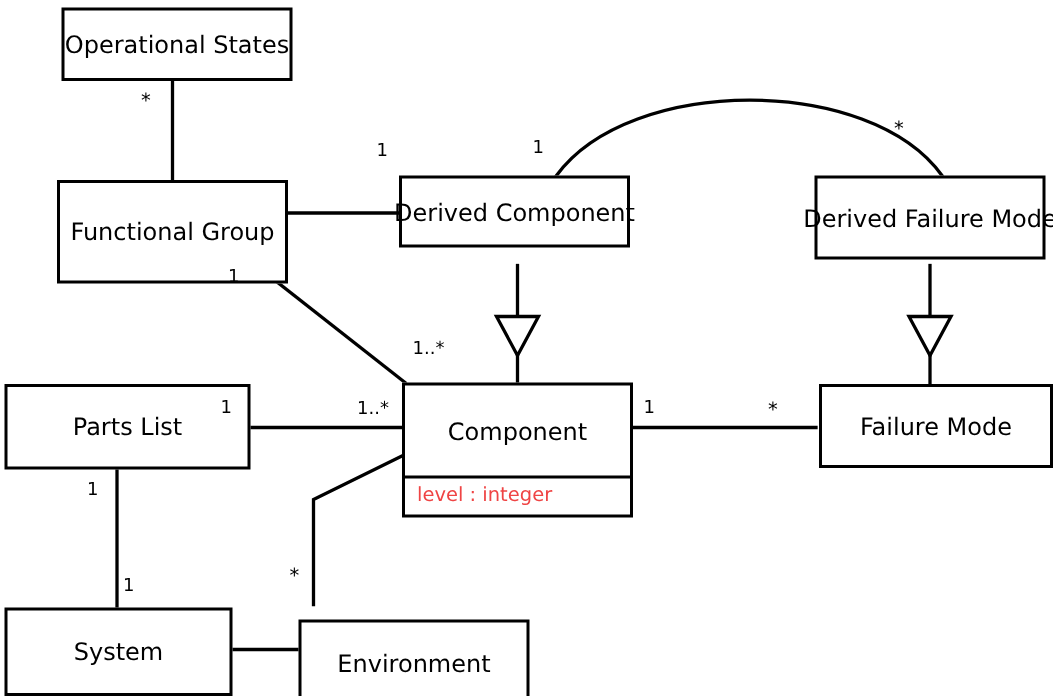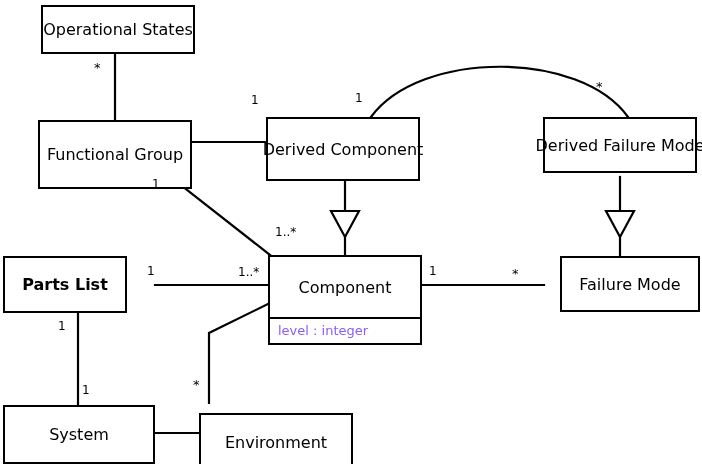--- a/index.html
+++ b/index.html
@@ -37,21 +37,21 @@
     align-items: center;
     justify-content: center;
     font-size: 16px;
     color: #000000;
     white-space: nowrap;
     padding: 0 6px;
   }
   .uml-attrs {
     border-top: 2px solid #000000;
     font-size: 13px;
-    color: #8b5cf6;
+    color: #ef4444;
     padding: 4px 8px 5px 8px;
     white-space: nowrap;
   }
   .mult {
     position: absolute;
     font-size: 12px;
     color: #000000;
     white-space: nowrap;
     z-index: 4;
     line-height: 1;
@@ -100,38 +100,38 @@
   </svg>
 
   <div class="uml-class" style="left:41px; top:5px; width:154px; height:49px;">
     <div class="uml-name">Operational States</div>
   </div>
 
   <div class="uml-class" style="left:38px; top:120px; width:154px; height:69px;">
     <div class="uml-name">Functional Group</div>
   </div>
 
-  <div class="uml-class" style="left:266px; top:117px; width:154px; height:64px;">
+  <div class="uml-class" style="left:266px; top:117px; width:154px; height:48px;">
     <div class="uml-name">Derived Component</div>
   </div>
 
   <div class="uml-class" style="left:543px; top:117px; width:154px; height:56px;">
     <div class="uml-name">Derived Failure Mode</div>
   </div>
 
-  <div class="uml-class" style="left:3px; top:256px; width:124px; height:57px;font-weight:bold;">
+  <div class="uml-class" style="left:3px; top:256px; width:164px; height:57px;">
     <div class="uml-name">Parts List</div>
   </div>
 
   <div class="uml-class" style="left:268px; top:255px; width:154px; height:90px;">
     <div class="uml-name">Component</div>
     <div class="uml-attrs">level : integer</div>
   </div>
 
-  <div class="uml-class" style="left:560px; top:256px; width:140px; height:56px;">
+  <div class="uml-class" style="left:546px; top:256px; width:156px; height:56px;">
     <div class="uml-name">Failure Mode</div>
   </div>
 
   <div class="uml-class" style="left:3px; top:405px; width:152px; height:59px;text-align:right;">
     <div class="uml-name">System</div>
   </div>
 
   <div class="uml-class" style="left:199px; top:403px; width:154px; height:59px;margin-top:10px;">
     <div class="uml-name">Environment</div>
   </div>

